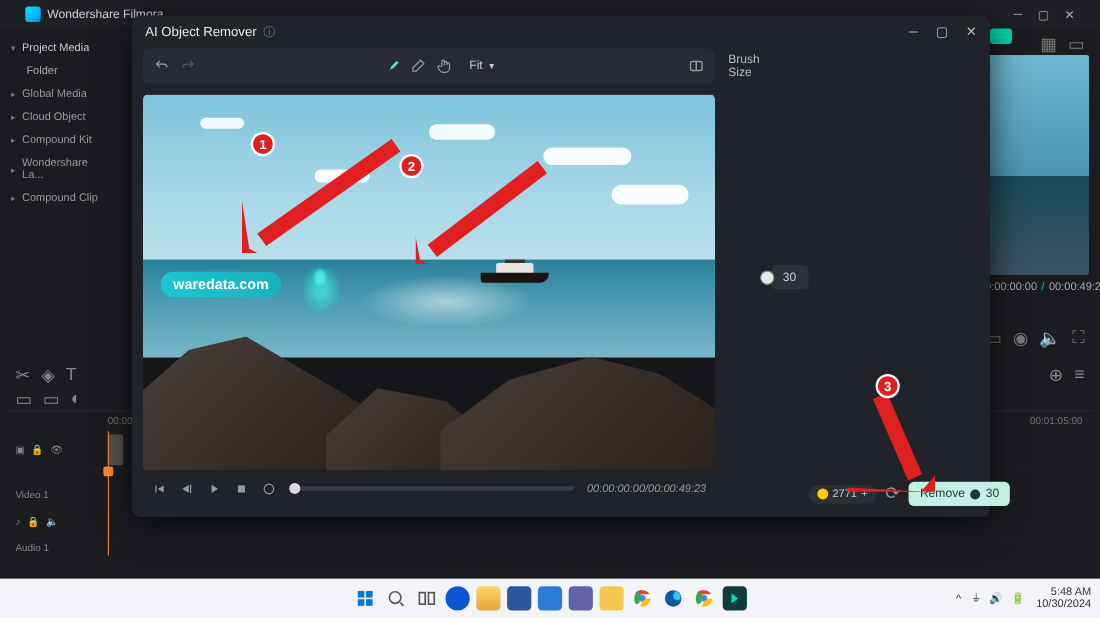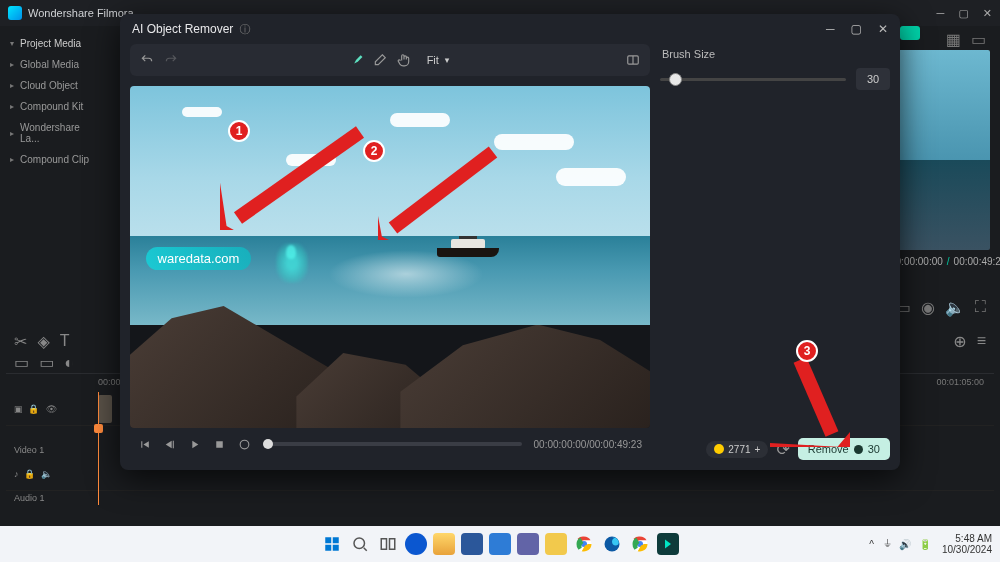--- a/index.html
+++ b/index.html
@@ -1,20 +1,20 @@
 <!DOCTYPE html>
 <html><head>
 <meta charset="utf-8">
 <style>
 * { margin: 0; padding: 0; box-sizing: border-box; font-family: -apple-system, "Segoe UI", Arial, sans-serif; user-select: none; }
 body { width: 1000px; height: 562px; background: #0a0a0a; overflow: hidden; position: relative; }
 
 
 .bg-app { position: absolute; inset: 0; background: #1a1c1f; }
-.bg-titlebar { height: 26px; background: #1e2024; display: flex; align-items: center; padding: 0 8px; }
+.bg-titlebar { height: 26px; background: #1e2024; display: flex; align-items: center; padding: 0 23px; }
 .bg-logo { width: 14px; height: 14px; background: linear-gradient(135deg, #00e5ff, #0091ea); border-radius: 3px; margin-right: 6px; }
 .bg-title { color: #d0d2d5; font-size: 11px; }
 .bg-win-controls { margin-left: auto; display: flex; gap: 14px; color: #aaa; font-size: 11px;}
 .bg-topright-accent { position: absolute; top: 26px; right: 80px; width: 20px; height: 14px; background: #00d4aa; border-radius: 3px; }
 
 .bg-left-sidebar { position: absolute; top: 26px; left: 0; width: 110px; bottom: 40px; background: #1a1c1f; }
 .bg-tabs { display: flex; padding: 10px 6px; gap: 10px; }
 .bg-tab { display:flex; flex-direction:column; align-items:center; color:#888; font-size:9px; gap:2px;}
 .bg-tab svg { width:16px; height:16px; }
 .bg-tab.active { color:#ddd; }
@@ -64,32 +64,32 @@
 .sky { position:absolute; left:0; right:0; top:0; height:54%; background:linear-gradient(180deg,#7dc4dc 0%,#a8d8e8 50%,#c4e4ee 100%); }
 .cloud { position:absolute; background:#fff; border-radius:20px; opacity:.92;}
 .sea { position:absolute; left:0; right:0; top:44%; height:26%; background:linear-gradient(180deg,#2a8099 0%,#4a9ab2 40%,#78b8c8 100%); }
 .glint { position:absolute; top:48%; left:38%; width:30%; height:14%; background:radial-gradient(ellipse,#fff8 0%,#fff0 70%); }
 .rocks { position:absolute; left:0; right:0; bottom:0; height:42%; }
 .rock { position:absolute; background:linear-gradient(135deg,#4a3d36,#2a221e); }
 .boat { position:absolute; top:43.5%; left:59%; width:62px; height:22px; }
 .boat-hull { position:absolute; bottom:0; width:100%; height:9px; background:#1a1410; border-radius:0 0 8px 3px;}
 .boat-cabin { position:absolute; bottom:8px; left:14px; width:34px; height:10px; background:#e8e6e0; border-radius:2px;}
 .boat-top { position:absolute; bottom:17px; left:22px; width:18px; height:4px; background:#333;}
-.wm-badge { position:absolute; top:47%; left:3%; padding:4px 12px; background:linear-gradient(90deg,#15d0d8dd,#10b8c2cc); color:#fff; font-size:13px; font-weight:400; border-radius:12px; }
+.wm-badge { position:absolute; top:47%; left:3%; padding:4px 12px; background:linear-gradient(90deg,#15d0d8dd,#10b8c2cc); color:#fff; font-size:13px; font-weight:700; border-radius:12px; }
 .seagull-sel { position:absolute; top:46%; left:28%; width:32px; height:40px; background:radial-gradient(ellipse,#40e8e0bb 20%,#30d0c866 60%,transparent 80%); filter:blur(1px);}
 .seagull-sel::after { content:''; position:absolute; top:2px; left:10px; width:10px; height:14px; background:#50f0e8cc; border-radius:50% 50% 40% 40%;}
 
-.m-controls { height:32px; display:flex; align-items:center; gap:12px; padding:0 8px; color:#aaa;}
+.m-controls { height:32px; display:flex; align-items:center; gap:12px; padding:0 8px; color:#aaa;font-style:italic;}
 .m-controls svg { width:13px; height:13px;}
 .m-ctrl-btn { cursor:pointer; color:#999; display:flex;}
 .m-scrubber { flex:1; height:4px; background:#3a3d45; border-radius:2px; position:relative;}
 .m-scrubber-dot { position:absolute; left:0; top:-3px; width:10px; height:10px; background:#ddd; border-radius:50%;}
 .m-timecode { font-size:10px; color:#999; }
 
-.m-right { width:230px; display:flex; flex-direction:column; }
+.m-right { width:230px; display:flex; flex-direction:row; }
 .mr-section-label { color:#bbb; font-size:11px; margin:4px 0 8px 2px;}
 .mr-brush { display:flex; align-items:center; gap:10px;}
 .slider-track { flex:1; height:3px; background:#444; border-radius:2px; position:relative;}
 .slider-thumb { position:absolute; left:5%; top:-5px; width:13px; height:13px; background:#e8e8e8; border:1px solid #888; border-radius:50%;}
 .brush-val { width:34px; height:22px; background:#2e3139; color:#ccc; font-size:11px; display:flex; align-items:center; justify-content:center; border-radius:4px;}
 
 .mr-objects { margin-top:16px; }
 .obj-card { background:#2a2d35; border-radius:6px; padding:10px; display:flex; align-items:center; gap:10px; margin-top:6px;}
 .obj-thumb { width:50px; height:32px; background:linear-gradient(180deg,#6db8d0 0%,#6db8d0 55%,#3a5040 55%,#2a3530 100%); border-radius:3px;}
 .obj-time { color:#ccc; font-size:11px; flex:1;}
@@ -136,20 +136,23 @@
     <span>▦</span>
     <span>▭</span>
   </div>
   <div class="bg-topright-accent"></div>
 
   <div class="bg-left-sidebar">
     <div class="bg-navlist">
       <div class="bg-navitem head">
           <span class="chev">▾</span>
           <span>Project Media</span>
+        </div>
+      <div class="bg-navitem sub">
+          <span>Folder</span>
         </div>
       <div class="bg-navitem">
           <span class="chev">▸</span>
           <span>Global Media</span>
         </div>
       <div class="bg-navitem">
           <span class="chev">▸</span>
           <span>Cloud Object</span>
         </div>
       <div class="bg-navitem">

